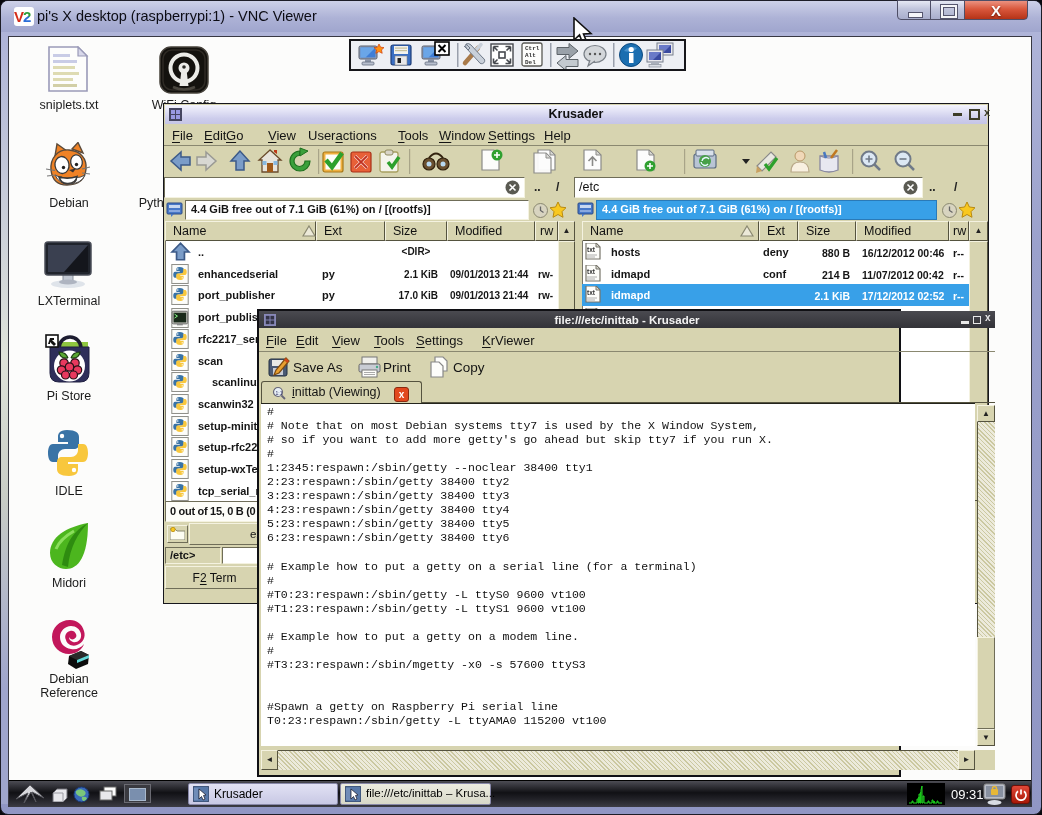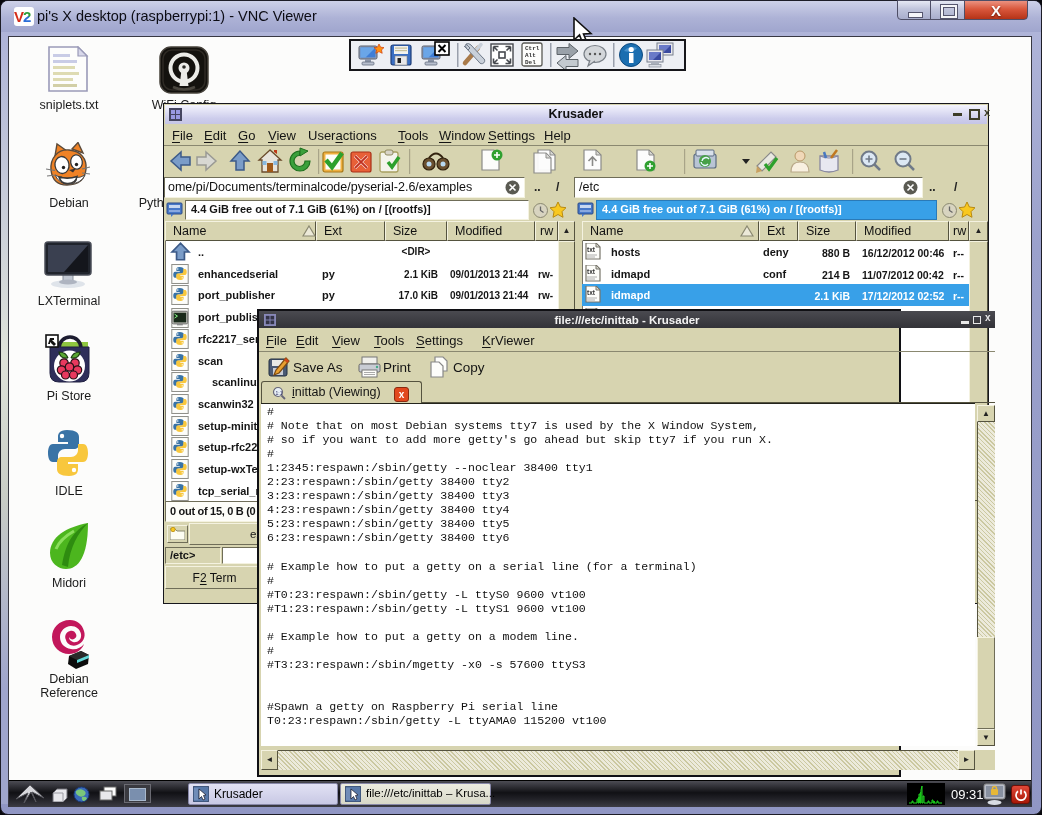--- a/index.html
+++ b/index.html
@@ -282,21 +282,21 @@
       <rect x="2" y="7" width="4" height="4" fill="#9a9ae0"></rect>
       <rect x="7" y="7" width="4" height="4" fill="#9a9ae0"></rect>
     </svg>
 <div class="ab" style="left:0;top:3px;width:824px;text-align:center;font:bold 12.5px 'Liberation Sans';color:#101010">Krusader</div>
 <div class="ab" style="left:789px;top:9px;width:9px;height:3px;background:#3c3c28"></div>
 <div class="ab" style="left:805px;top:5px;width:7px;height:7px;border:2px solid #3c3c28"></div>
 <div class="ab" style="left:820px;top:2px;font:bold 11px 'Liberation Sans';color:#3c3c28">x</div>
 
 <div class="mi" style="left:8px;top:24px"><u>F</u>ile</div>
 <div class="mi" style="left:40px;top:24px"><u>E</u>dit</div>
-<div class="mi" style="left:74px;top:24px"><u>G</u>o</div>
+<div class="mi" style="left:62px;top:24px"><u>G</u>o</div>
 <div class="mi" style="left:104px;top:24px"><u>V</u>iew</div>
 <div class="mi" style="left:144px;top:24px">User<u>a</u>ctions</div>
 <div class="mi" style="left:234px;top:24px"><u>T</u>ools</div>
 <div class="mi" style="left:275px;top:24px"><u>W</u>indow</div>
 <div class="mi" style="left:324px;top:24px"><u>S</u>ettings</div>
 <div class="mi" style="left:380px;top:24px"><u>H</u>elp</div>
 <div class="ab" style="left:0;top:41px;width:824px;height:1px;background:#8a8870"></div>
 
 <svg class="ab" style="left:0;top:42px" width="824" height="31" viewBox="0 0 824 31">
  <defs>
@@ -392,21 +392,20 @@
         <path d="M14 14 l6 6" stroke="#707a88" stroke-width="2.5"></path>
       </g>
  <g transform="translate(730,4)">
         <circle cx="9" cy="9" r="7.5" fill="#dce8f4" stroke="#707a88" stroke-width="2"></circle>
         <path d="M5.5 9 h7" stroke="#707a88" stroke-width="1.6"></path>
         <path d="M14 14 l6 6" stroke="#707a88" stroke-width="2.5"></path>
       </g>
 </svg>
 
 <div class="ab sunk" style="left:0px;top:73px;width:361px;height:21px;background:#fff;box-sizing:border-box"></div>
-<div class="ab" style="left:4px;top:76px;font-size:12.5px;color:#111;white-space:pre">ome/pi/Documents/terminalcode/pyserial-2.6/examples</div>
 <svg class="ab" style="left:341px;top:76px" width="15" height="15">
       <circle cx="7.5" cy="7.5" r="7" fill="#5a5a52"></circle>
       <path d="M4.5 4.5 l6 6 m0 -6 l-6 6" stroke="#fff" stroke-width="1.6"></path>
     </svg>
 <div class="ab" style="left:370px;top:76px;font:bold 12px 'Liberation Sans';color:#222">..</div>
 <div class="ab" style="left:392px;top:76px;font:bold 12px 'Liberation Sans';color:#222">/</div>
 <div class="ab sunk" style="left:410px;top:73px;width:349px;height:21px;background:#fff;box-sizing:border-box"></div>
 <div class="ab" style="left:415px;top:76px;font-size:12.5px;color:#111">/etc</div>
 <svg class="ab" style="left:739px;top:76px" width="15" height="15">
       <circle cx="7.5" cy="7.5" r="7" fill="#5a5a52"></circle>

